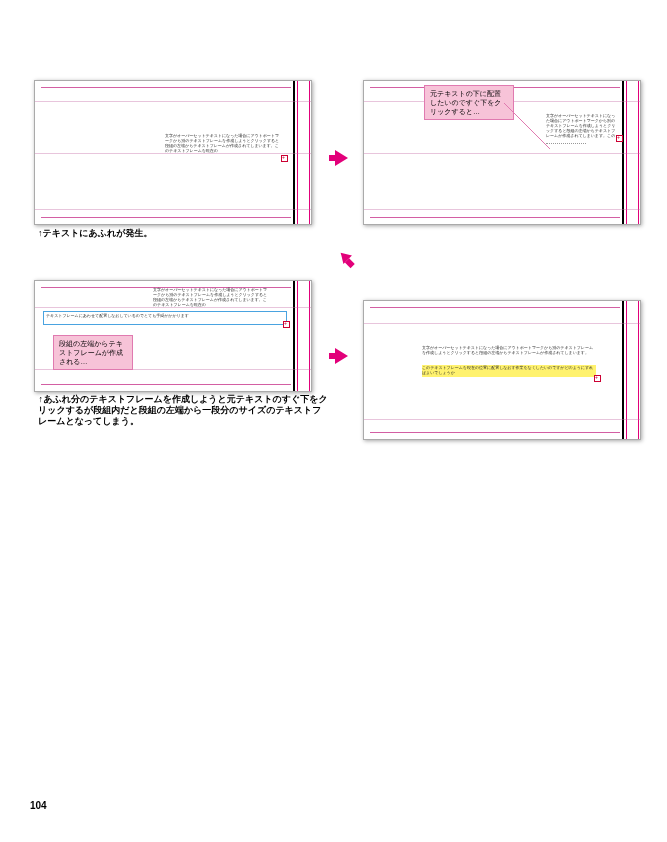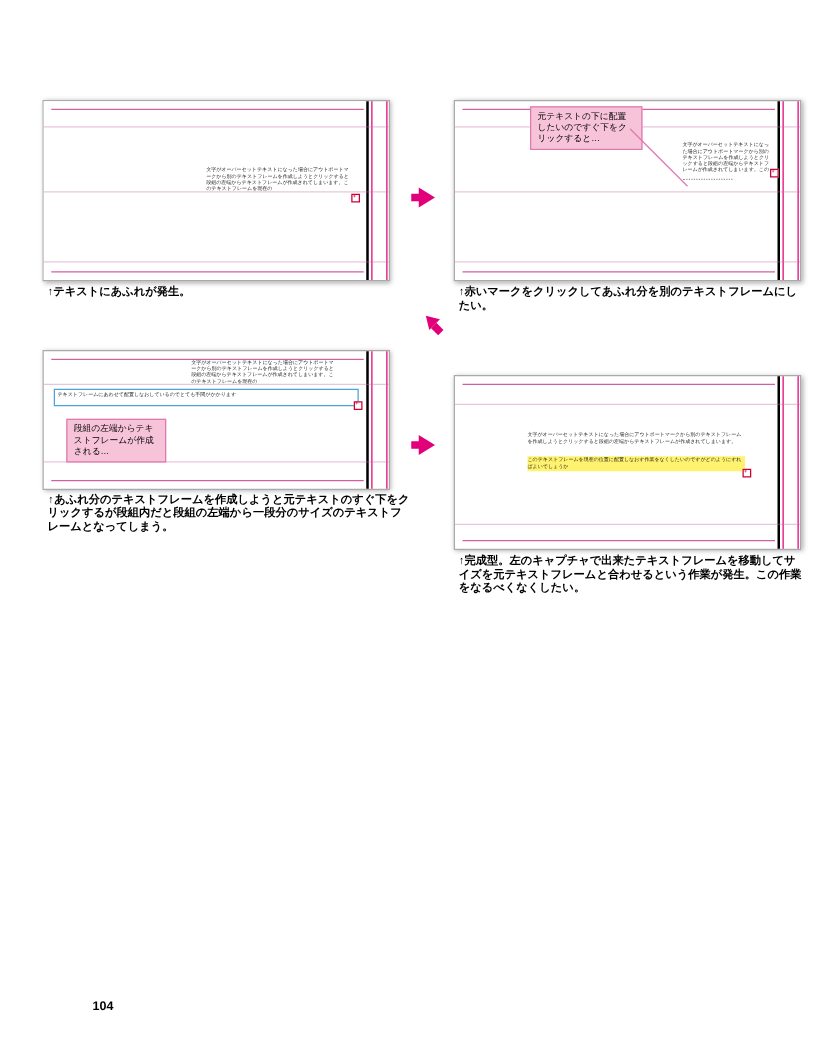--- a/index.html
+++ b/index.html
@@ -117,21 +117,20 @@
     width:0;height:0;float:left;
     border-top:6px solid transparent;
     border-bottom:6px solid transparent;
     border-left:10px solid #e2007a;
   }
 
   .page-number {
     position: absolute;
     font-size: 10px;
     font-weight: 700;
-    margin-left: 44px;
   }
 </style>
 </head>
 <body>
 
 <div class="page">
 
   <div class="panel" style="left:34px; top:80px; width:276px; height:143px;">
 
     <div class="spread-page" style="left:0; width:260px;"></div>
@@ -162,21 +161,20 @@
     <div class="callout" style="left:60px; top:4px; width:78px;">元テキストの下に配置したいのですぐ下をクリックすると…</div>
 
     <svg style="position:absolute; left:140px; top:18px; width:48px; height:56px;">
       <line x1="0" y1="4" x2="46" y2="50" stroke="#e07ab0" stroke-width="1"></line>
     </svg>
 
     <div class="body-text" style="left:182px; top:32px; width:72px; height:26px;">文字がオーバーセットテキストになった場合にアウトポートマークから別のテキストフレームを作成しようとクリックすると段組の左端からテキストフレームが作成されてしまいます。このテキストフレームを現在の</div>
     <div class="out-port" style="left:252px; top:54px;"></div>
     <div class="body-text" style="left:182px; top:62px; width:40px; height:8px; border-top:1px dotted #999;"></div>
   </div>
-  <div class="caption" style="left:367px; top:228px; width:276px;">↑赤いマークをクリックしてあふれ分を別のテキストフレームにしたい。</div>
 
   <div class="arrow-dl" style="left:338px; top:253px;">
     <div class="shaft"></div>
       <div class="head"></div>
   </div>
 
   <div class="panel" style="left:34px; top:280px; width:276px; height:110px;">
     <div class="spine" style="left:258px;"></div>
     <div class="bleed" style="left:262px;"></div>
     <div class="bleed" style="left:274px;"></div>
@@ -203,17 +201,16 @@
     <div class="bleed" style="left:262px;"></div>
     <div class="bleed" style="left:274px;"></div>
     <div class="margin-box" style="left:6px; right:20px;"></div>
     <div class="h-guide" style="top:22px;"></div>
     <div class="h-guide" style="top:118px;"></div>
 
     <div class="body-text" style="left:58px; top:44px; width:174px; height:20px;">文字がオーバーセットテキストになった場合にアウトポートマークから別のテキストフレームを作成しようとクリックすると段組の左端からテキストフレームが作成されてしまいます。</div>
     <div class="body-text hl" style="left:58px; top:64px; width:174px; height:12px;">このテキストフレームを現在の位置に配置しなおす作業をなくしたいのですがどのようにすればよいでしょうか</div>
     <div class="out-port" style="left:230px; top:74px;"></div>
   </div>
-  <div class="caption" style="left:367px; top:443px; width:276px;">↑完成型。左のキャプチャで出来たテキストフレームを移動してサイズを元テキストフレームと合わせるという作業が発生。この作業をなるべくなくしたい。</div>
 
   <div class="page-number" style="left:30px; top:800px;">104</div>
 
 </div>
 
 </body></html>

